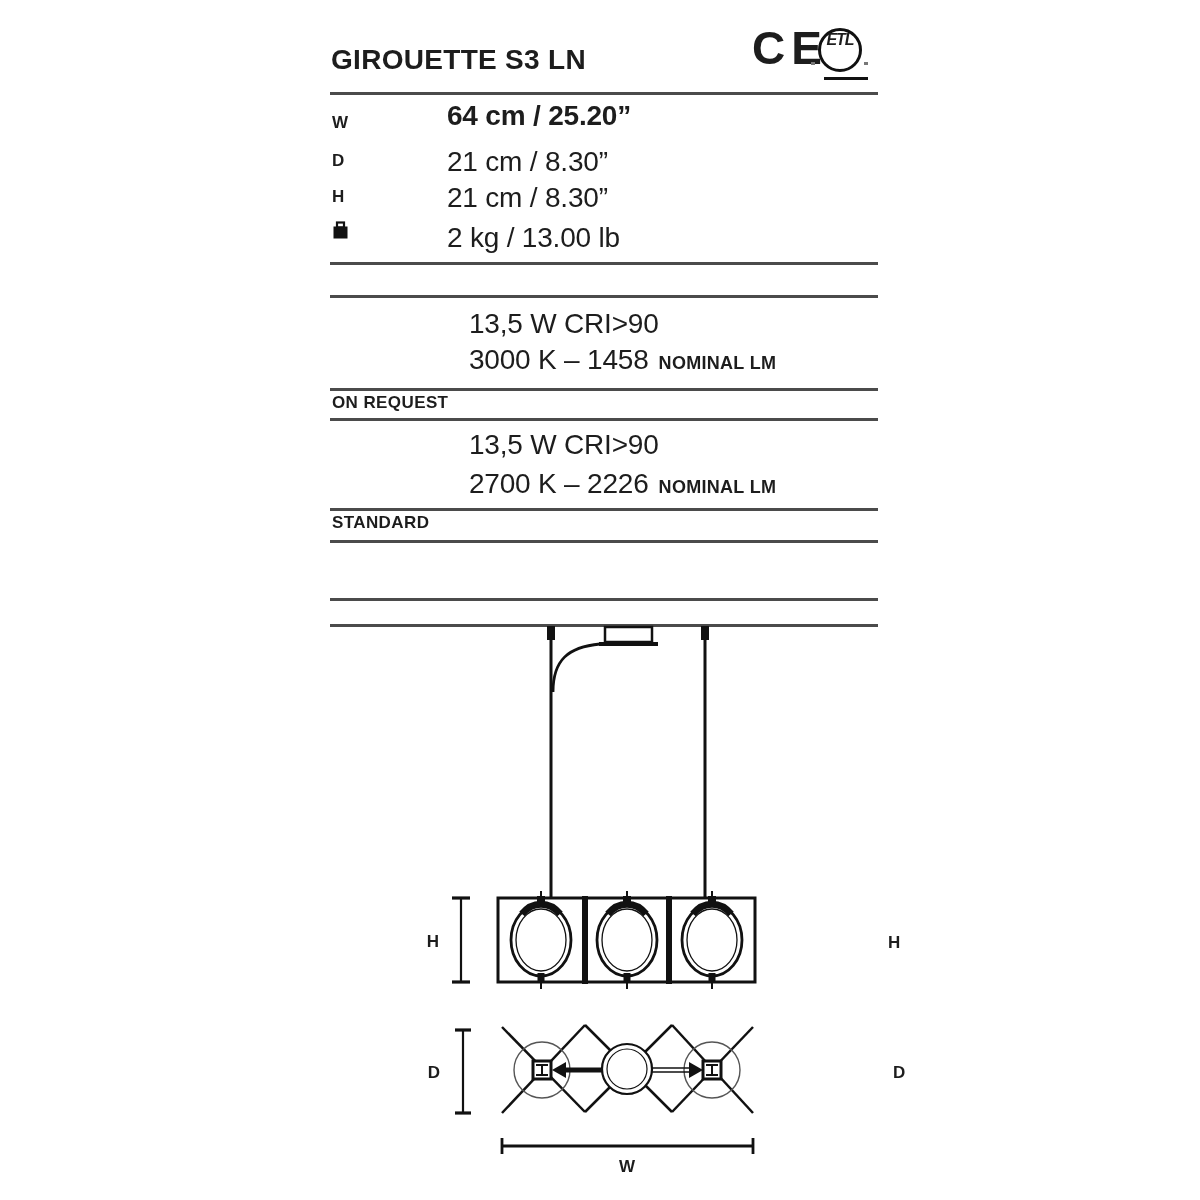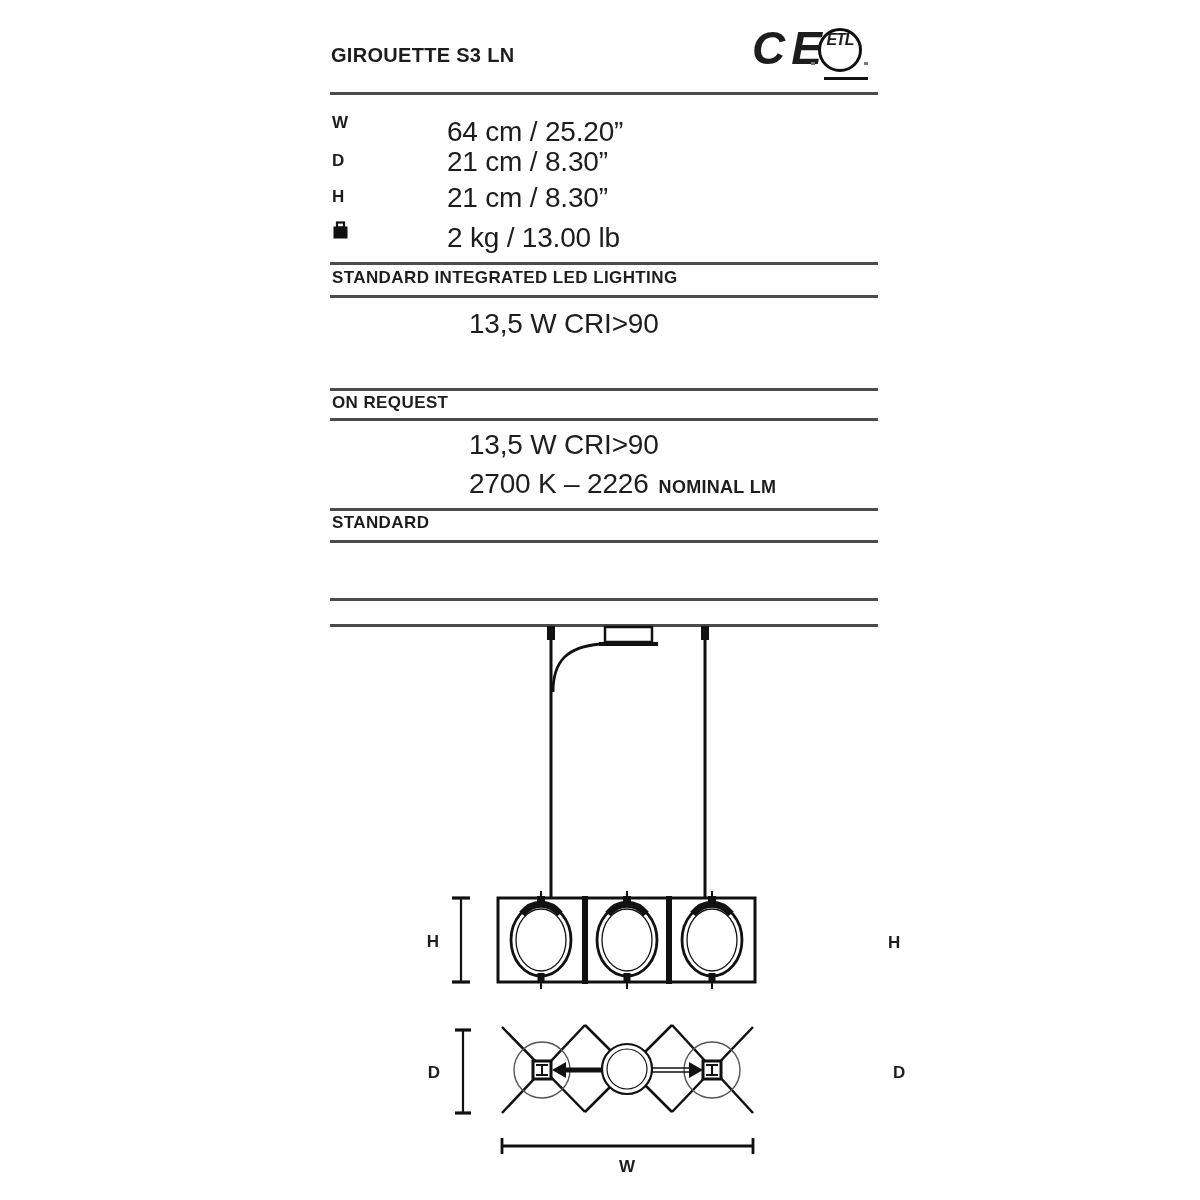--- a/index.html
+++ b/index.html
@@ -1,20 +1,20 @@
 <!DOCTYPE html>
 <html><head>
 <meta charset="utf-8">
 <style>
   html,body{margin:0;padding:0;background:#fff;}
   .page{position:relative;width:1200px;height:1200px;background:#ffffff;overflow:hidden;
         font-family:"Liberation Sans",sans-serif;color:#1d1d1d;}
   .abs{position:absolute;}
-  .title{left:331px;top:44px;font-size:20px;font-weight:700;letter-spacing:.3px;}
-  .ce-mark{left:752px;top:24px;font-size:46px;font-weight:600;letter-spacing:6px;line-height:48px;font-style:italic;}
+  .title{left:331px;top:44px;font-size:28px;font-weight:700;letter-spacing:.3px;}
+  .ce-mark{left:752px;top:24px;font-size:46px;font-weight:600;letter-spacing:6px;line-height:48px;}
   .etl-circle{left:818px;top:28px;width:44px;height:44px;border:3.5px solid #111;border-radius:50%;
               display:flex;align-items:flex-start;justify-content:center;box-sizing:border-box;}
   .etl-text{font-size:16px;font-weight:700;font-style:italic;letter-spacing:-1px;}
   .etl-underline{left:824px;top:77px;width:44px;height:3px;background:#111;}
   .etl-micro{width:4px;height:3px;background:#777;}
   .rule{position:absolute;left:330px;width:548px;height:3px;background:#4b4b4b;}
   .lbl{position:absolute;left:332px;font-size:17px;font-weight:700;}
   .val{position:absolute;left:447px;font-size:28px;letter-spacing:-.2px;white-space:nowrap;}
   .sechdr{position:absolute;left:332px;font-size:17px;font-weight:700;letter-spacing:.4px;white-space:nowrap;}
   .specline{position:absolute;left:447px;font-size:28px;letter-spacing:-.2px;white-space:nowrap;margin-left:22px;}
@@ -40,34 +40,35 @@
   <div class="rule" style="top:262px;"></div>
   <div class="rule" style="top:295px;"></div>
   <div class="rule" style="top:388px;"></div>
   <div class="rule" style="top:418px;"></div>
   <div class="rule" style="top:508px;"></div>
   <div class="rule" style="top:540px;"></div>
   <div class="rule" style="top:598px;"></div>
   <div class="rule" style="top:624px;"></div>
 
   <div class="lbl" style="top:113px;">W</div>
-  <div class="val" style="top:116px;">64 cm / 25.20”</div>
+  <div class="val" style="top:100px;font-weight:bold;">64 cm / 25.20”</div>
   <div class="lbl" style="top:151px;">D</div>
   <div class="val" style="top:146px;">21 cm / 8.30”</div>
   <div class="lbl" style="top:187px;">H</div>
   <div class="val" style="top:182px;">21 cm / 8.30”</div>
   <svg class="abs" style="left:331px;top:221px;" width="19" height="19" viewBox="0 0 19 19">
     <rect x="6" y="1.5" width="7" height="5" fill="none" stroke="#111" stroke-width="2.2"></rect>
     <rect x="2.5" y="5.5" width="14" height="12" fill="#111"></rect>
   </svg>
   <div class="val" style="top:222px;">2 kg / 13.00 lb</div>
 
-  <div class="sechdr" style="top:268px;">STANDARD INTEGRATED LED LIGHTING</div>
   <div class="specline" style="top:308px;">
     <span>13,5 W CRI&gt;90</span></div>
+  <div class="specline" style="top:344px;">
+    <span>3000 K – 1458</span><span class="suffix">NOMINAL LM</span></div>
 
   <div class="sechdr" style="top:393px;">ON REQUEST</div>
   <div class="specline" style="top:429px;">
     <span>13,5 W CRI&gt;90</span></div>
   <div class="specline" style="top:468px;">
     <span>2700 K – 2226</span><span class="suffix">NOMINAL LM</span></div>
 
   <div class="sechdr" style="top:513px;">STANDARD</div>
 
   <svg class="drawing" viewBox="0 0 1200 1200">

